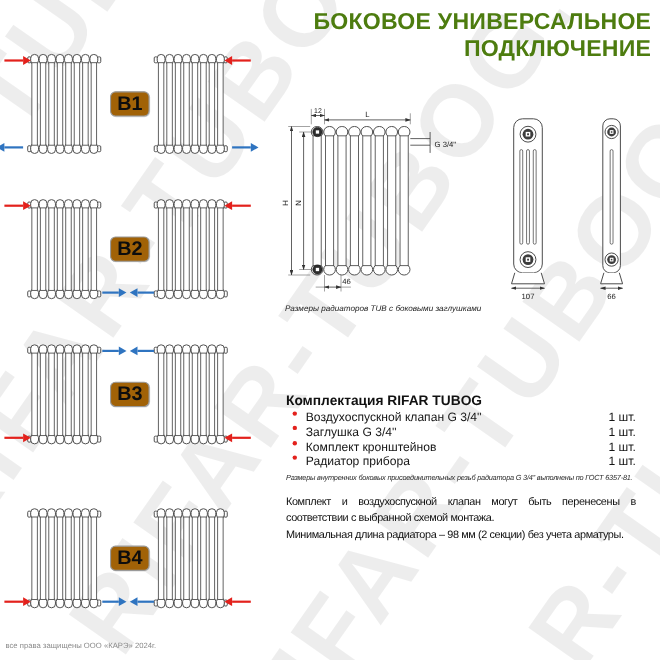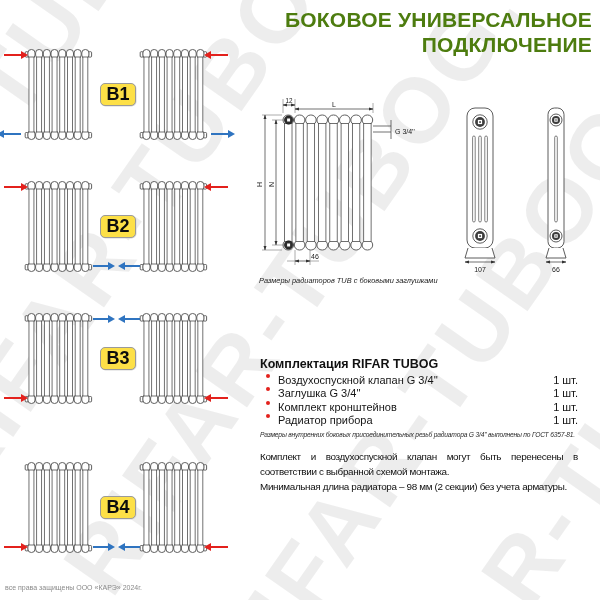--- a/index.html
+++ b/index.html
@@ -14,21 +14,21 @@
 
   
   .title{top:8px;right:8px;text-align:right;font-size:21px;font-weight:bold;
          line-height:1.18;letter-spacing:.2px;color:#4d7c0f;}
 
   
   .scheme{left:0;width:240px;height:95px;position:absolute;}
   .s1{top:48px}.s2{top:180px}.s3{top:312px}.s4{top:461px}
   .rad{position:absolute;top:0;}
   .rad.l{left:25px}.rad.r{left:140px}
-  .slabel{position:absolute;left:100px;top:35px;width:34px;height:21px;background:#fde047;
+  .slabel{position:absolute;left:100px;top:35px;width:34px;height:21px;background:#a16207;
           border:1px solid #9a9a9a;border-radius:5px;box-shadow:.5px .5px 0 #d7d7d7;
           font-weight:bold;font-size:18px;line-height:21px;text-align:center;color:#0d0d0d;}
   .arr{position:absolute;height:2.2px;width:17px;}
   .arr.red{background:var(--red);color:var(--red);}
   .arr.blue{background:var(--blue);color:var(--blue);}
   .arr::after{content:"";position:absolute;top:50%;margin-top:-4.1px;width:0;height:0;
               border-top:4px solid transparent;border-bottom:4px solid transparent;}
   .arr.to-r::after{right:-7px;border-left:7px solid currentColor;}
   .arr.to-l::after{left:-7px;border-right:7px solid currentColor;}
   .a-ol{left:4px}.a-or{left:211px}.a-il{left:93px;width:15px}.a-ir{left:125px;width:15px}

